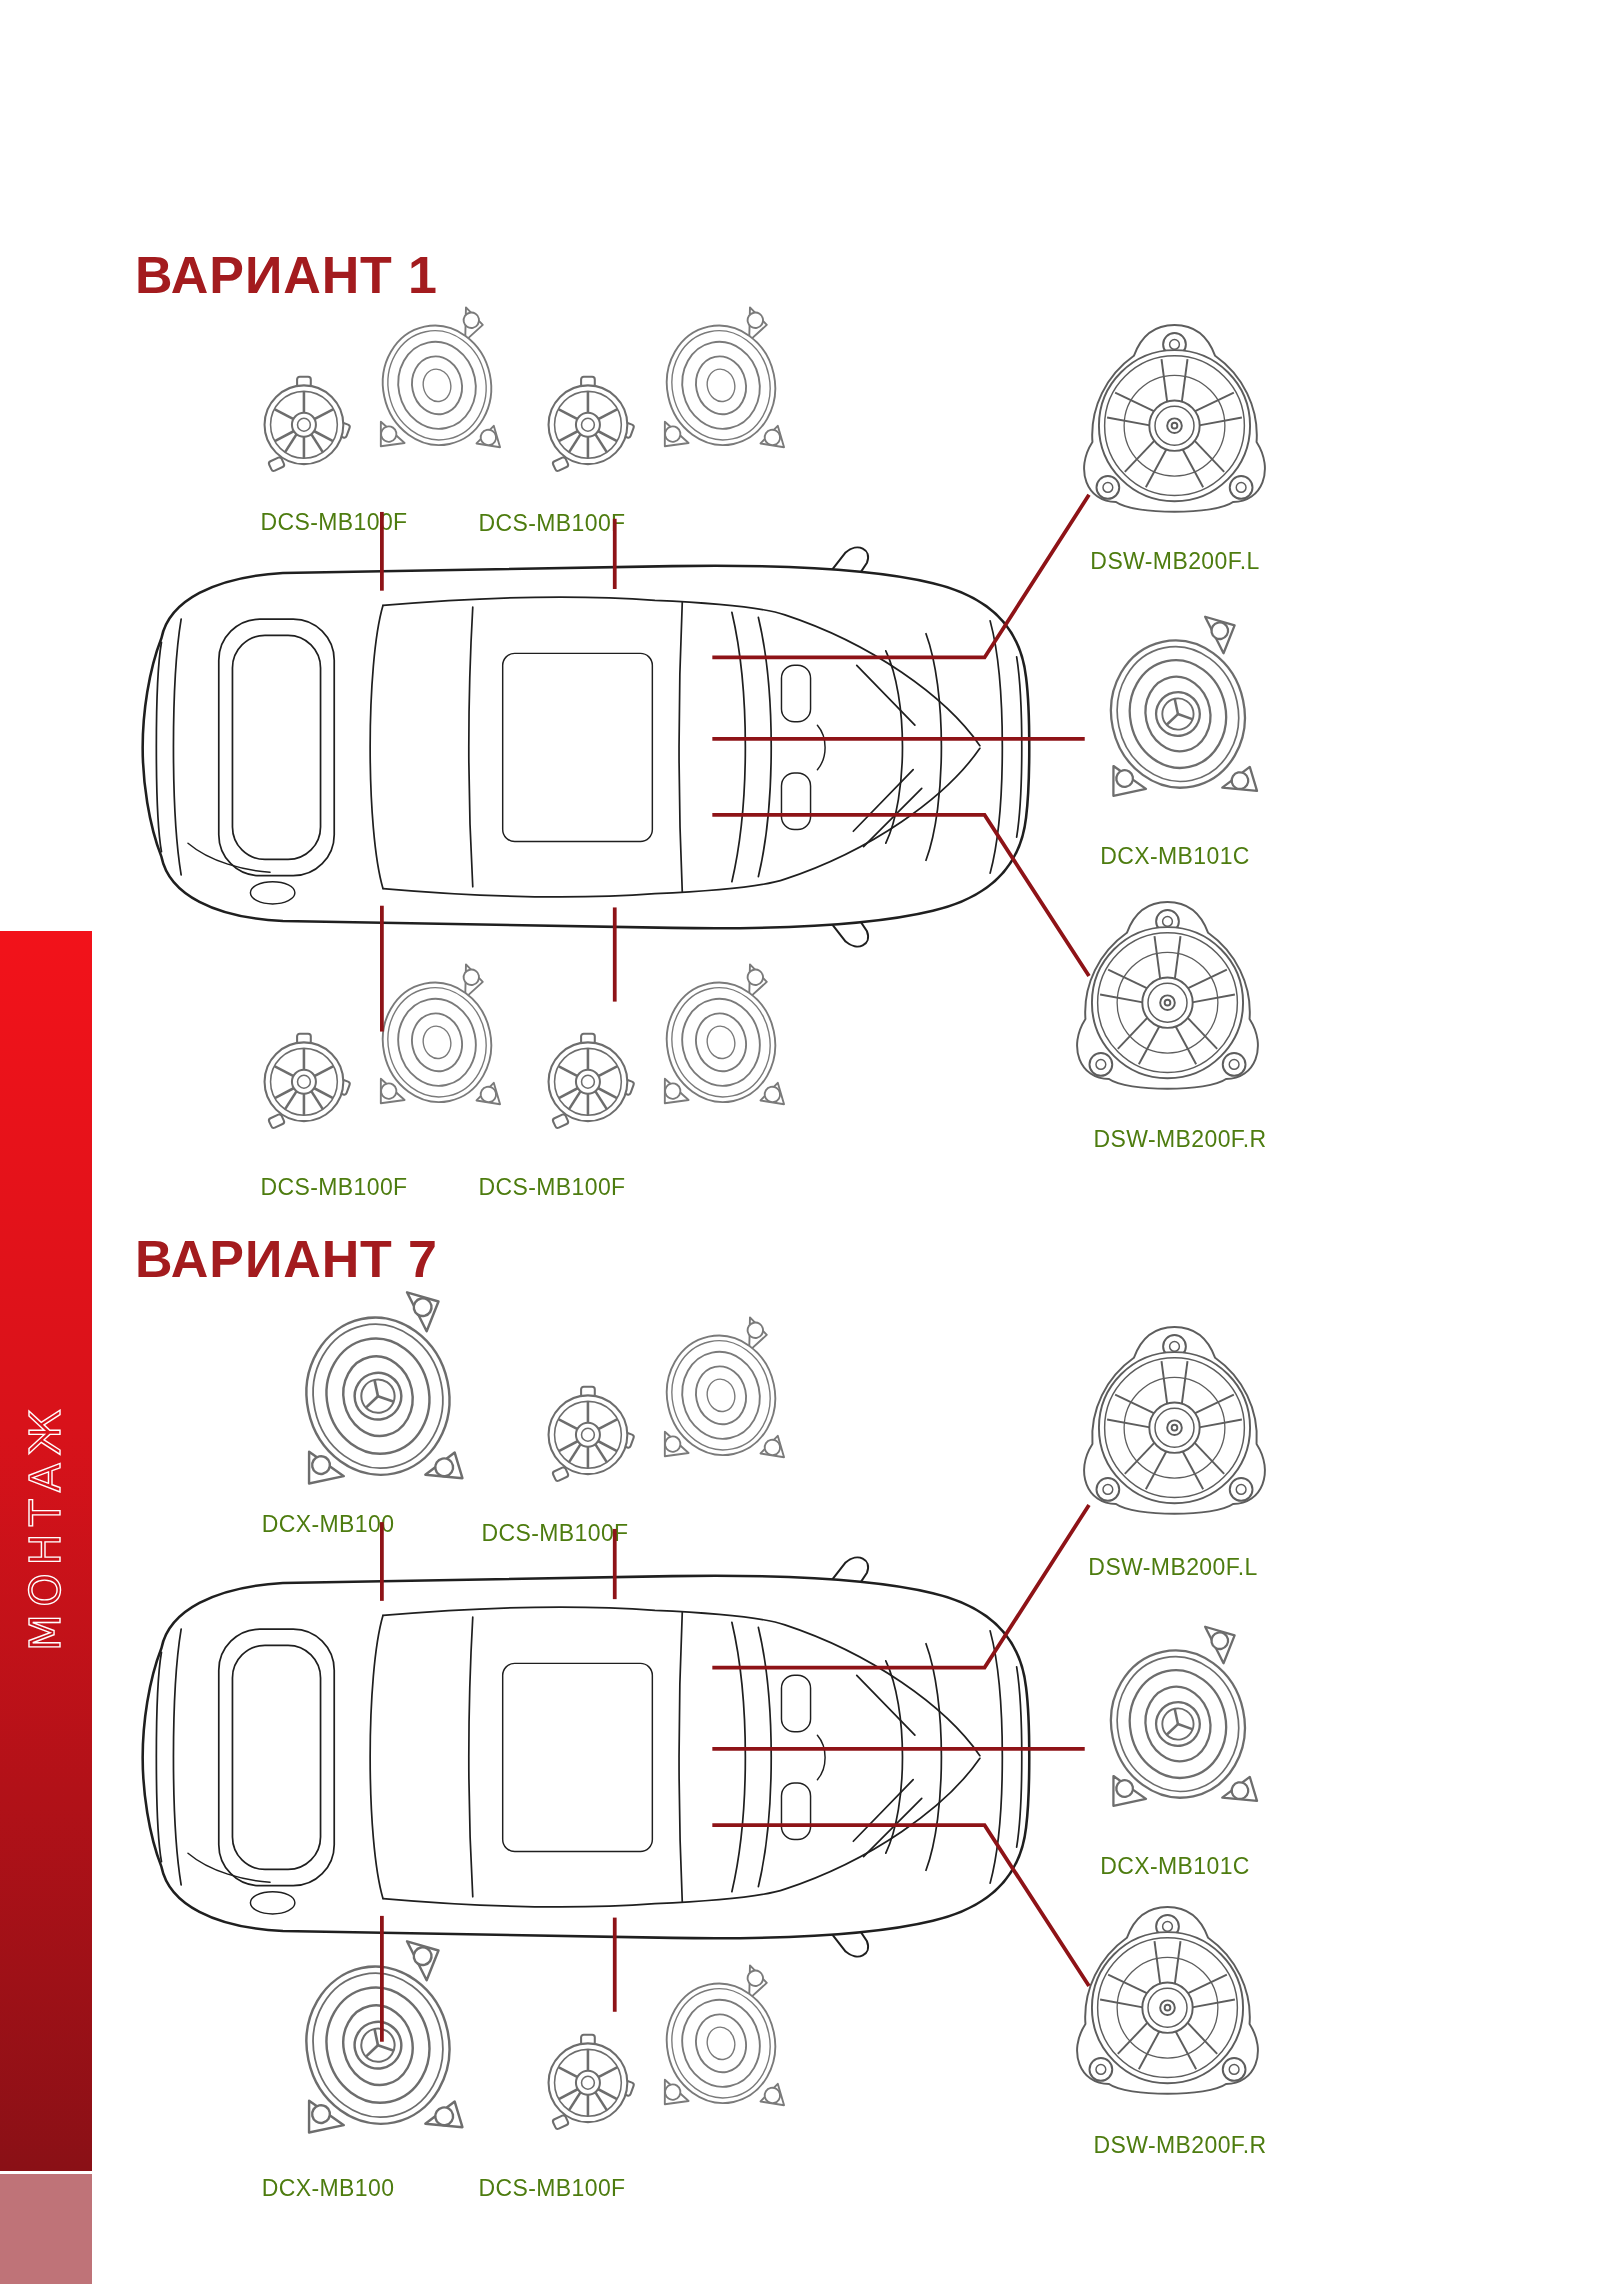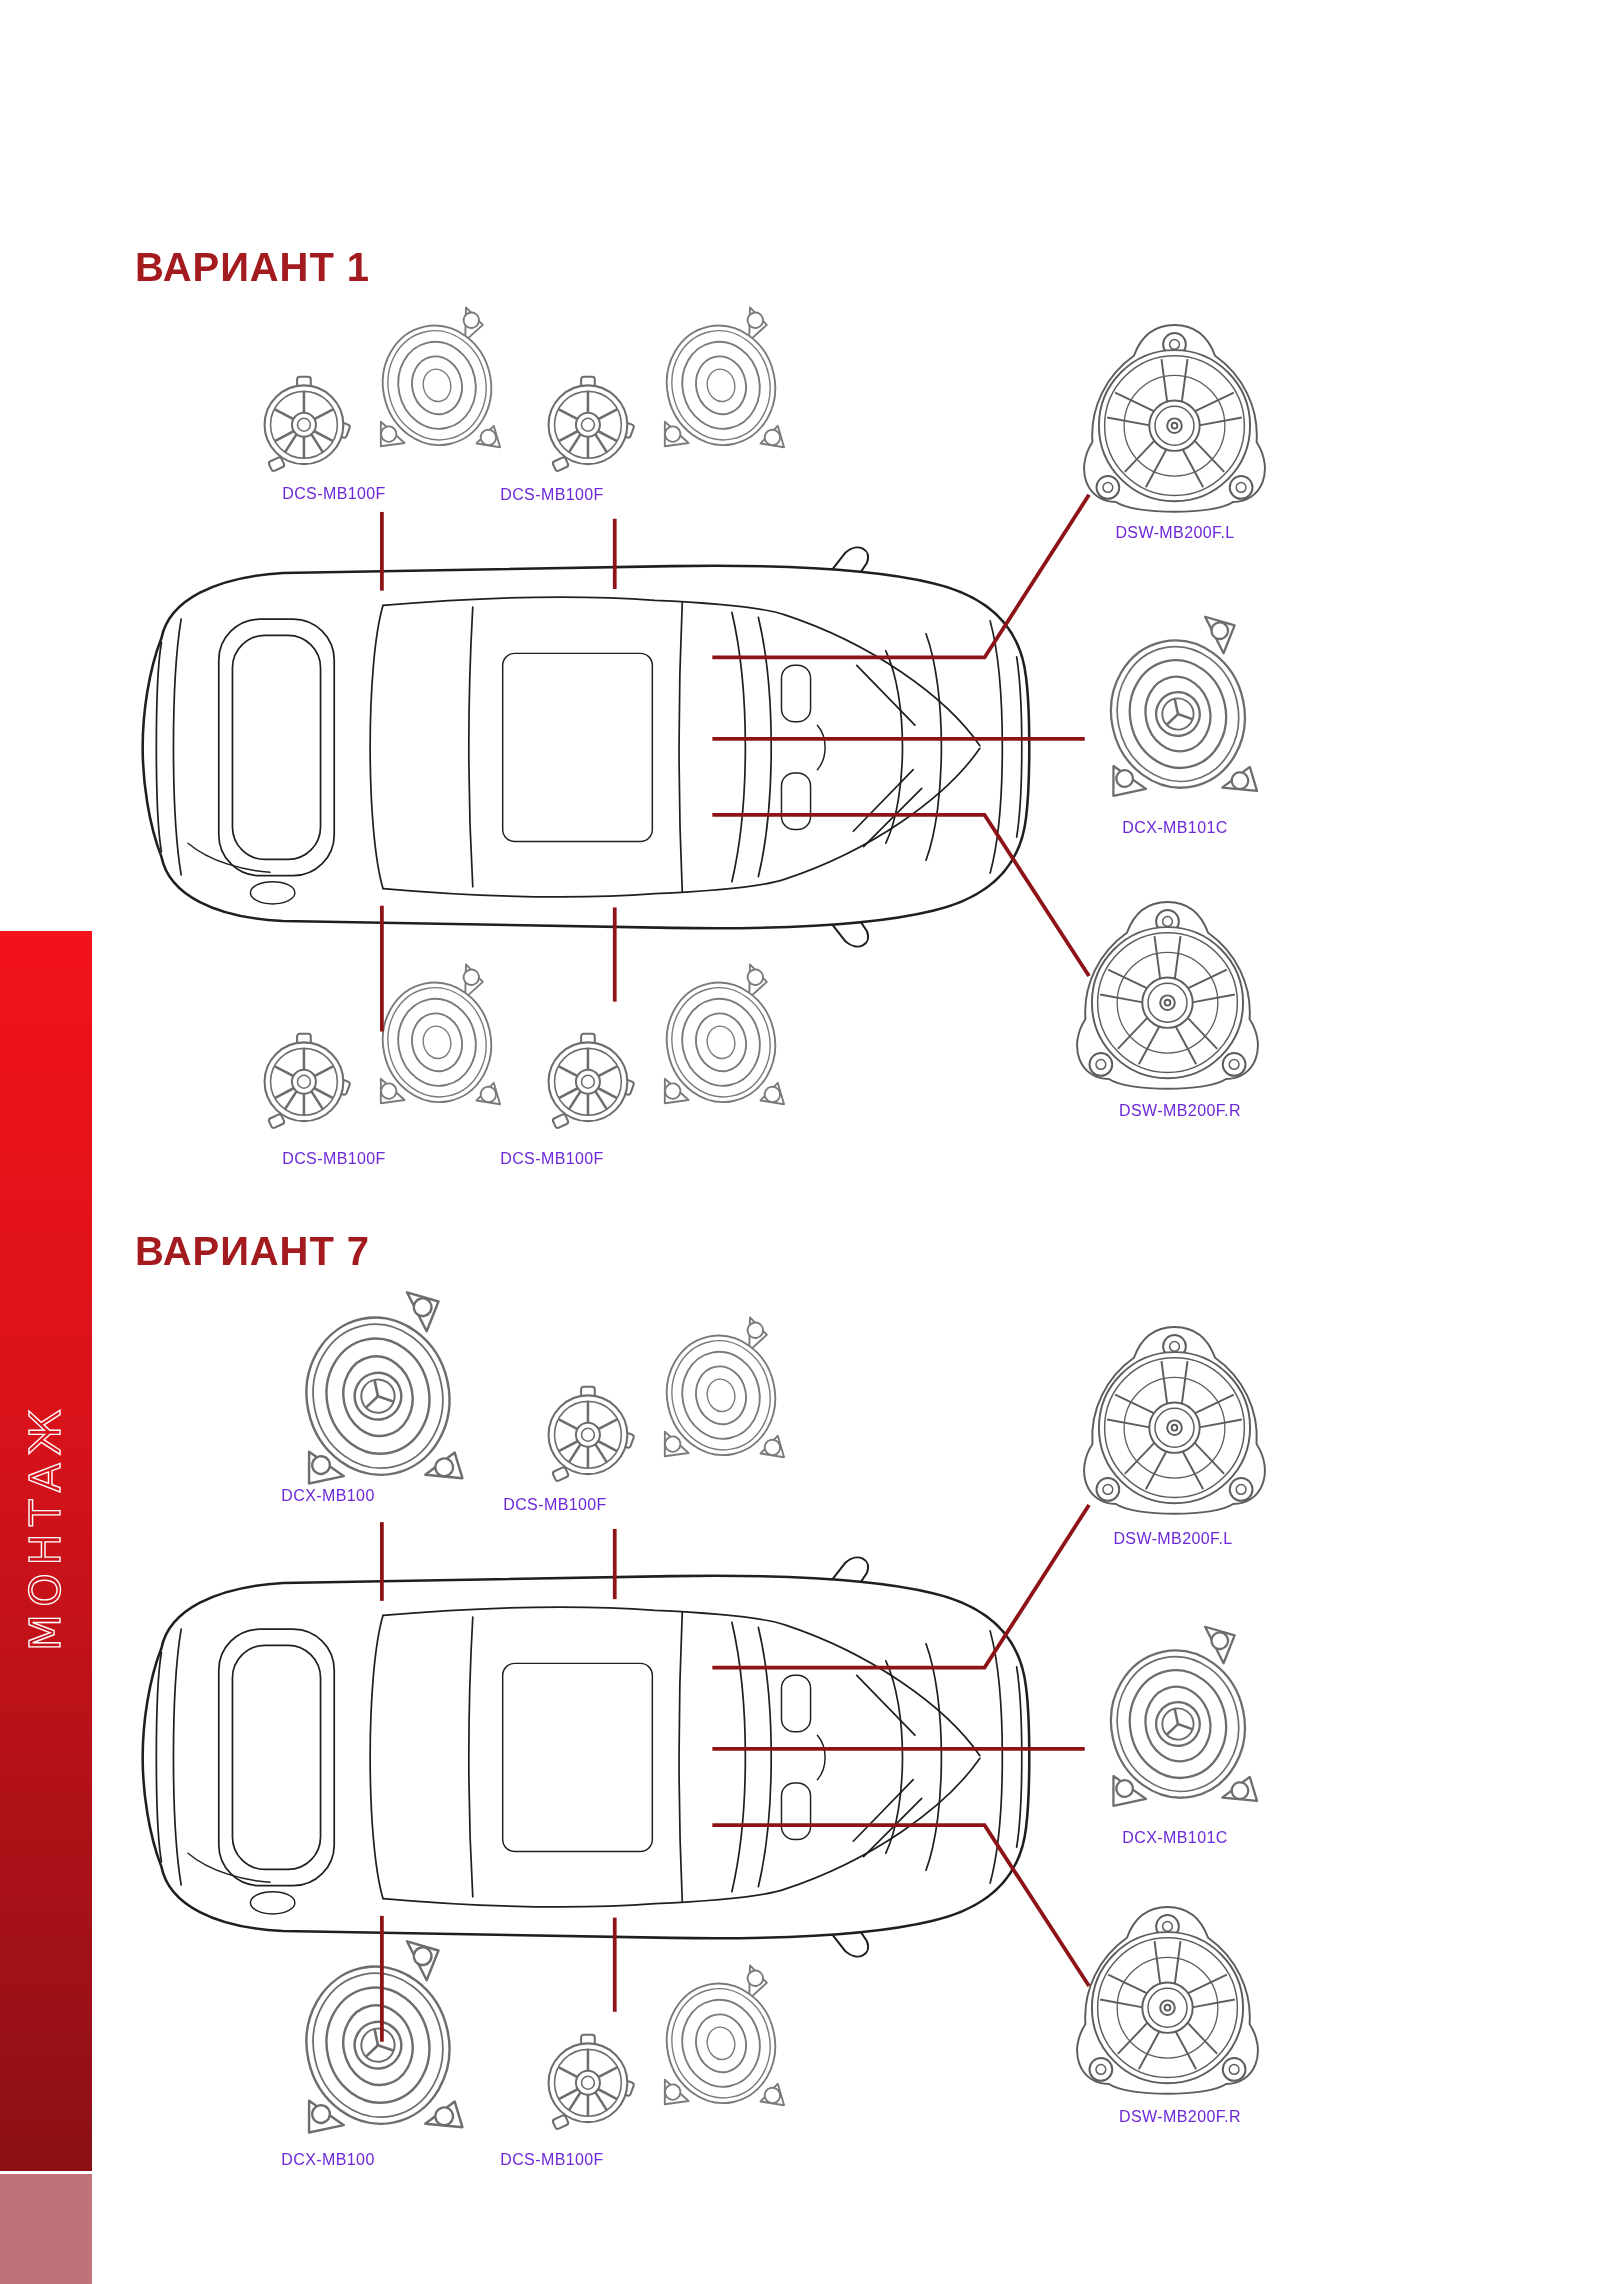--- a/index.html
+++ b/index.html
@@ -1,21 +1,21 @@
 <!DOCTYPE html>
 <html style="font-size:13.7px"><head>
 <meta charset="utf-8">
 <style>
   html,body{margin:0;padding:0;background:#fff;}
   .page{position:relative;width:1619px;height:2284px;background:#ffffff;overflow:hidden;
         font-family:"Liberation Sans","DejaVu Sans",sans-serif;}
-  .vtitle{position:absolute;left:135px;font-size:40px;font-weight:bold;color:#a31b1e;
+  .vtitle{position:absolute;left:135px;font-size:52px;font-weight:bold;color:#a31b1e;
           letter-spacing:0.9px;white-space:nowrap;}
-  .plabel{position:absolute;font-size:16px;color:#6d28d9;white-space:nowrap;
-          transform:translateX(-50%);letter-spacing:0.4px;}
+  .plabel{position:absolute;font-size:23px;color:#4d7c0f;white-space:nowrap;
+          transform:translateX(-50%);letter-spacing:0.4px;margin-top:24px;}
   .spk{position:absolute;overflow:visible;}
   .overlay{position:absolute;left:0;top:0;width:1619px;height:2284px;pointer-events:none;}
   .sidebar{position:absolute;left:0;top:931px;width:92px;height:1240px;
            background:linear-gradient(180deg,#f2121a 0%,#d8121a 40%,#8a1016 100%);}
   .sidebar-footer{position:absolute;left:0;top:2174px;width:92px;height:110px;background:#bf7378;}
   svg{display:block;}
 </style>
 </head>
 <body>
 

